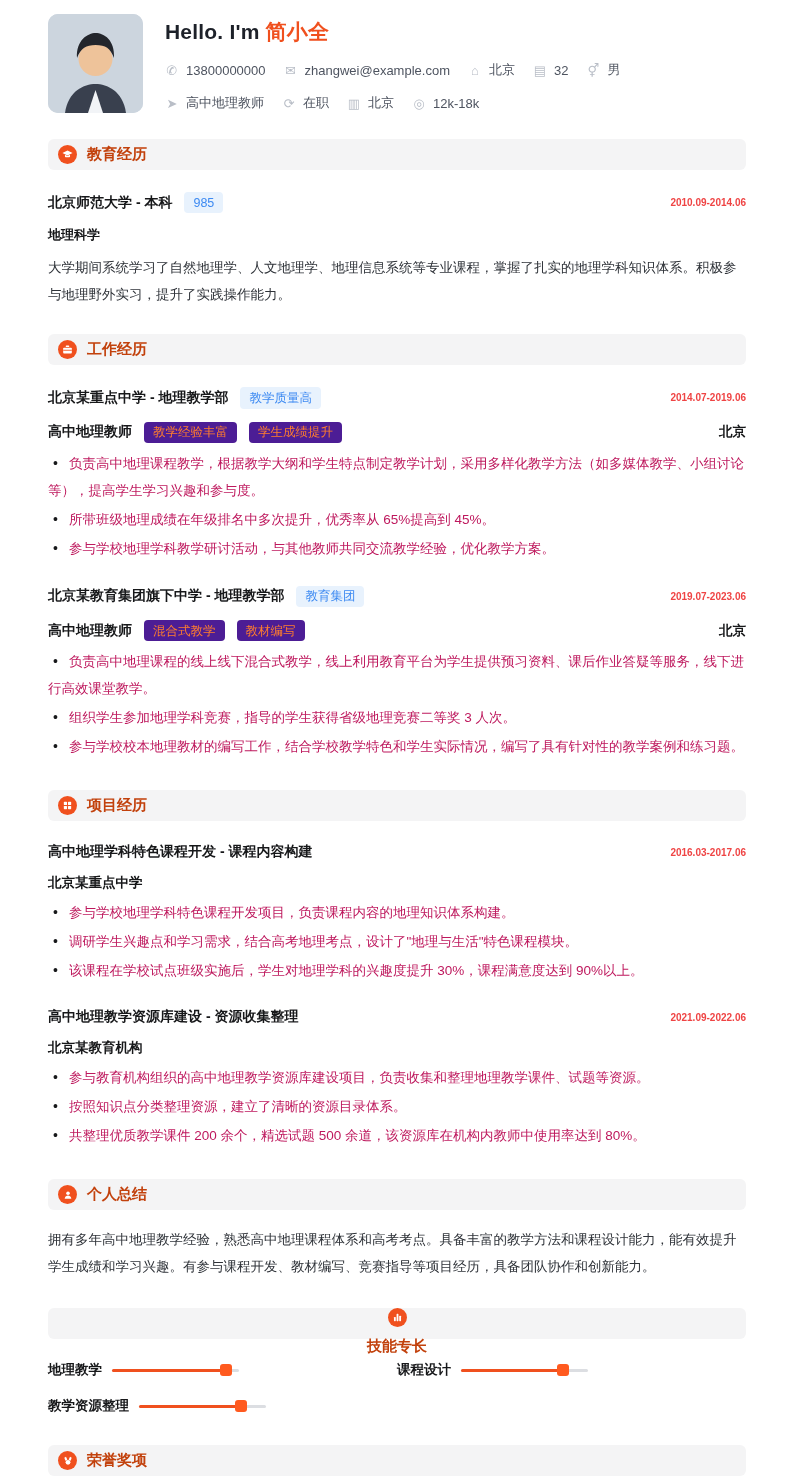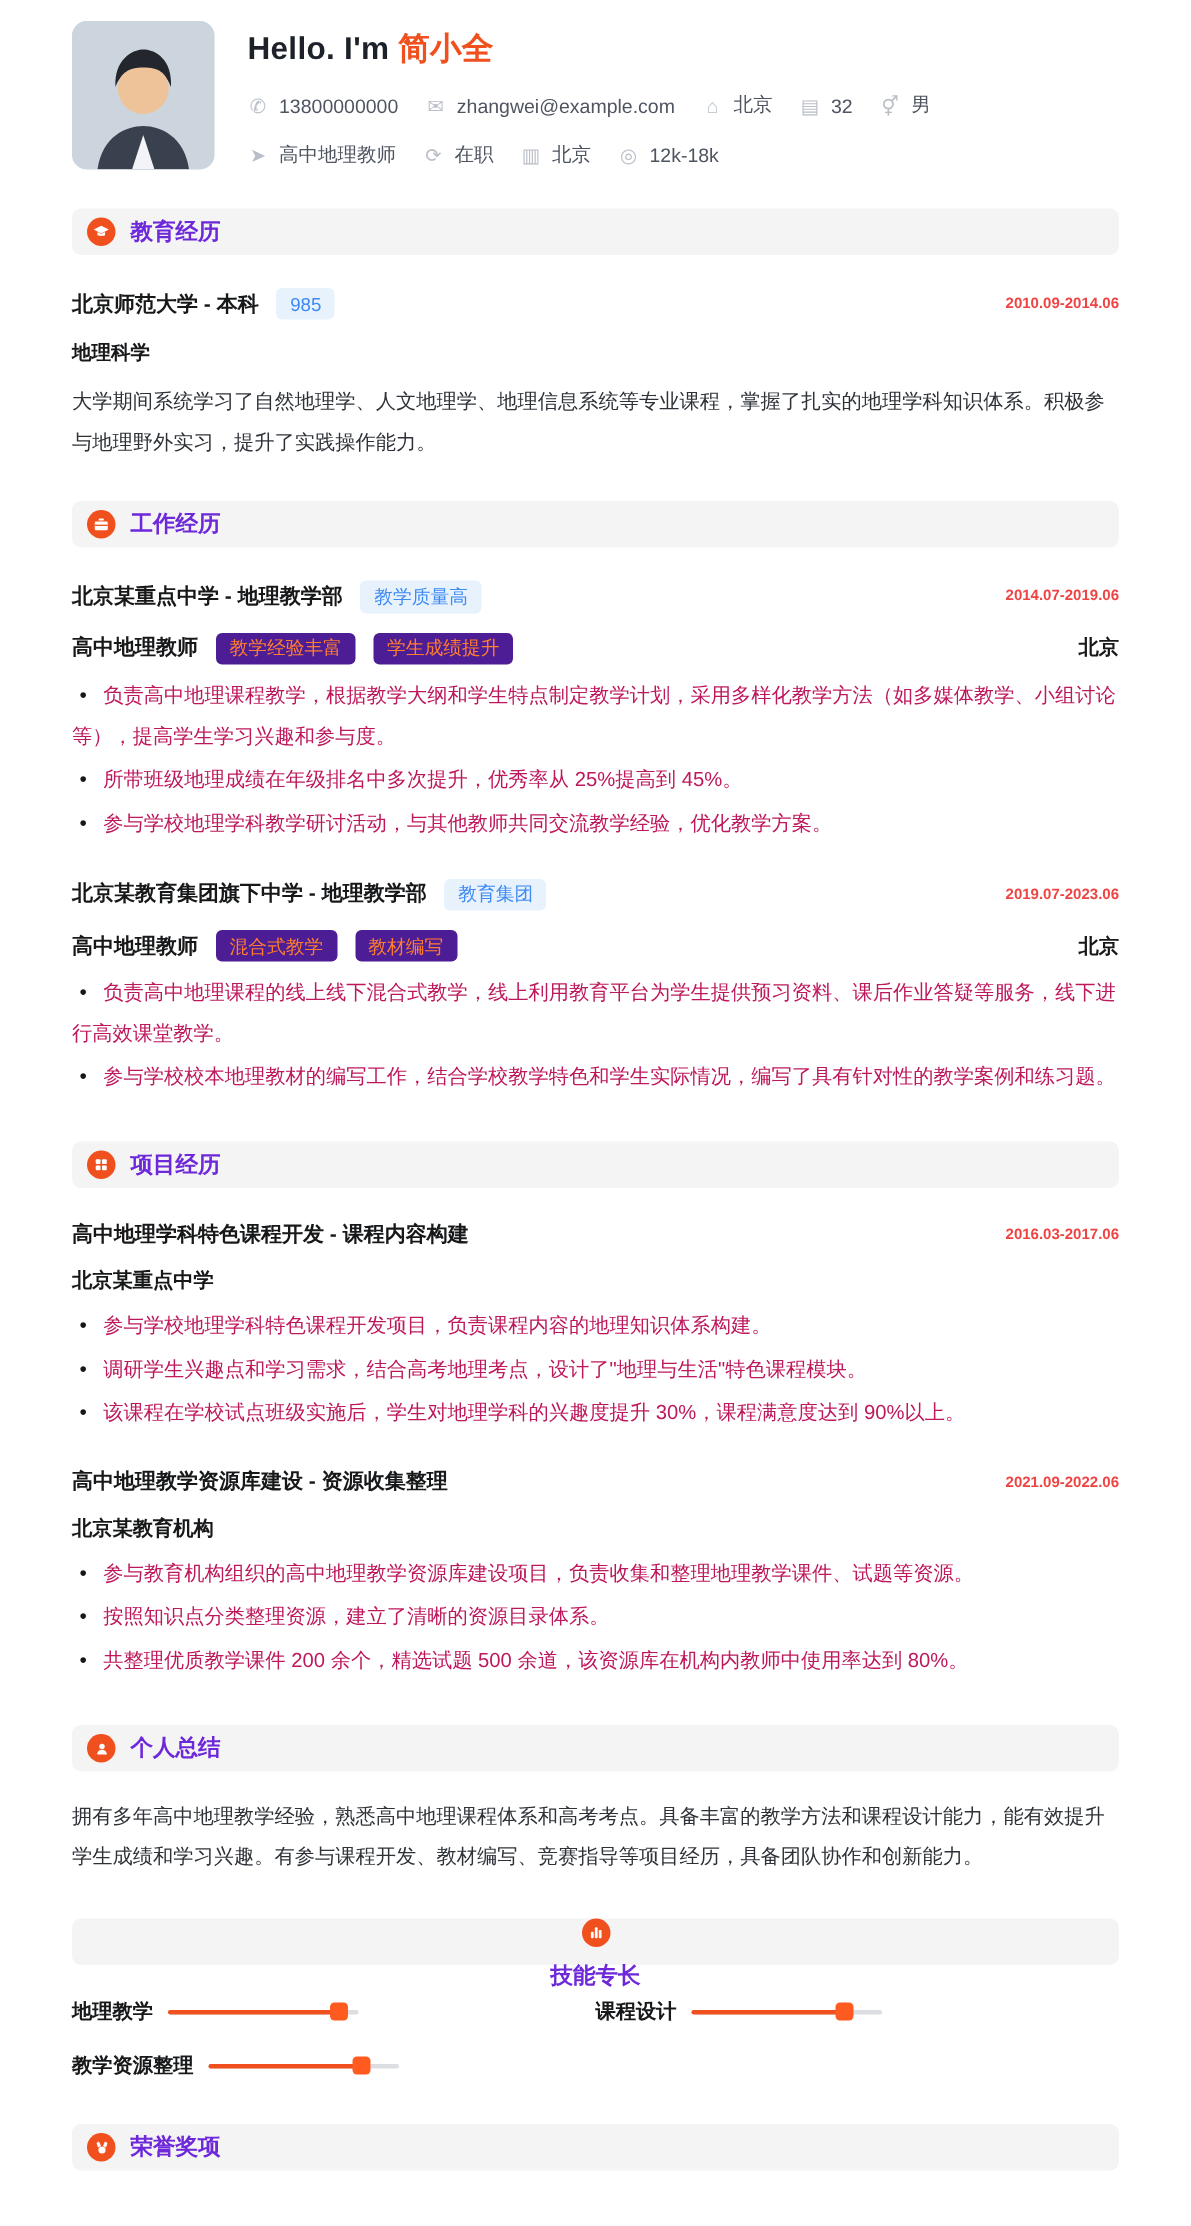--- a/index.html
+++ b/index.html
@@ -29,21 +29,21 @@
     display:flex; align-items:center; gap:10px;
     background:#f4f4f5; border-radius:6px;
     height:31px; padding:0 10px; margin:26px 0 4px;
   }
   .sec-icon {
     width:19px; height:19px; border-radius:50%;
     background:#f0501e; display:flex; align-items:center; justify-content:center;
     flex:0 0 auto;
   }
   .sec-icon svg { display:block; }
-  .section-title { font-size:15px; font-weight:bold; color:#6d28d9; }
+  .section-title { font-size:15px; font-weight:bold; color:#c2410c; }
 
   
   .entry { padding-top:18px; }
   .row { display:flex; align-items:center; }
   .row .spacer { flex:1; }
   .entry-title { font-size:14px; font-weight:bold; color:#17181a; }
   .date { font-size:10px; font-weight:bold; color:#ef4444; white-space:nowrap; }
   .loc  { font-size:13.5px; font-weight:bold; color:#17181a; white-space:nowrap; }
   .sub-row { margin-top:13px; }
   .badge-blue {
@@ -175,41 +175,42 @@
     </div>
     <div class="row sub-row">
       <span class="entry-title">高中地理教师</span>
       <span class="tag-orange">教学经验丰富</span>
       <span class="tag-orange">学生成绩提升</span>
       <span class="spacer"></span>
       <span class="loc">北京</span>
     </div>
     <div class="bullets">
       <p class="bullet">负责高中地理课程教学，根据教学大纲和学生特点制定教学计划，采用多样化教学方法（如多媒体教学、小组讨论等），提高学生学习兴趣和参与度。</p>
-      <p class="bullet">所带班级地理成绩在年级排名中多次提升，优秀率从 25%提高到 45%。</p>
+      <p class="bullet">所带班级地理成绩在年级排名中多次提升，优秀率从 65%提高到 45%。</p>
       <p class="bullet">参与学校地理学科教学研讨活动，与其他教师共同交流教学经验，优化教学方案。</p>
     </div>
   </div>
 
   <div class="entry" style="padding-top:24px;">
     <div class="row">
       <span class="entry-title">北京某教育集团旗下中学 - 地理教学部</span>
       <span class="badge-blue">教育集团</span>
       <span class="spacer"></span>
       <span class="date">2019.07-2023.06</span>
     </div>
     <div class="row sub-row">
       <span class="entry-title">高中地理教师</span>
       <span class="tag-orange">混合式教学</span>
       <span class="tag-orange">教材编写</span>
       <span class="spacer"></span>
       <span class="loc">北京</span>
     </div>
     <div class="bullets">
       <p class="bullet">负责高中地理课程的线上线下混合式教学，线上利用教育平台为学生提供预习资料、课后作业答疑等服务，线下进行高效课堂教学。</p>
+      <p class="bullet">组织学生参加地理学科竞赛，指导的学生获得省级地理竞赛二等奖 3 人次。</p>
       <p class="bullet">参与学校校本地理教材的编写工作，结合学校教学特色和学生实际情况，编写了具有针对性的教学案例和练习题。</p>
     </div>
   </div>
 
   <div class="section-bar" style="margin-top:30px;">
     <span class="sec-icon">
       <svg width="11" height="11" viewBox="0 0 18 18">
           <rect x="3" y="3" width="5.2" height="5.2" rx="1" fill="#fff"></rect>
           <rect x="9.8" y="3" width="5.2" height="5.2" rx="1" fill="#fff"></rect>
           <rect x="3" y="9.8" width="5.2" height="5.2" rx="1" fill="#fff"></rect>

